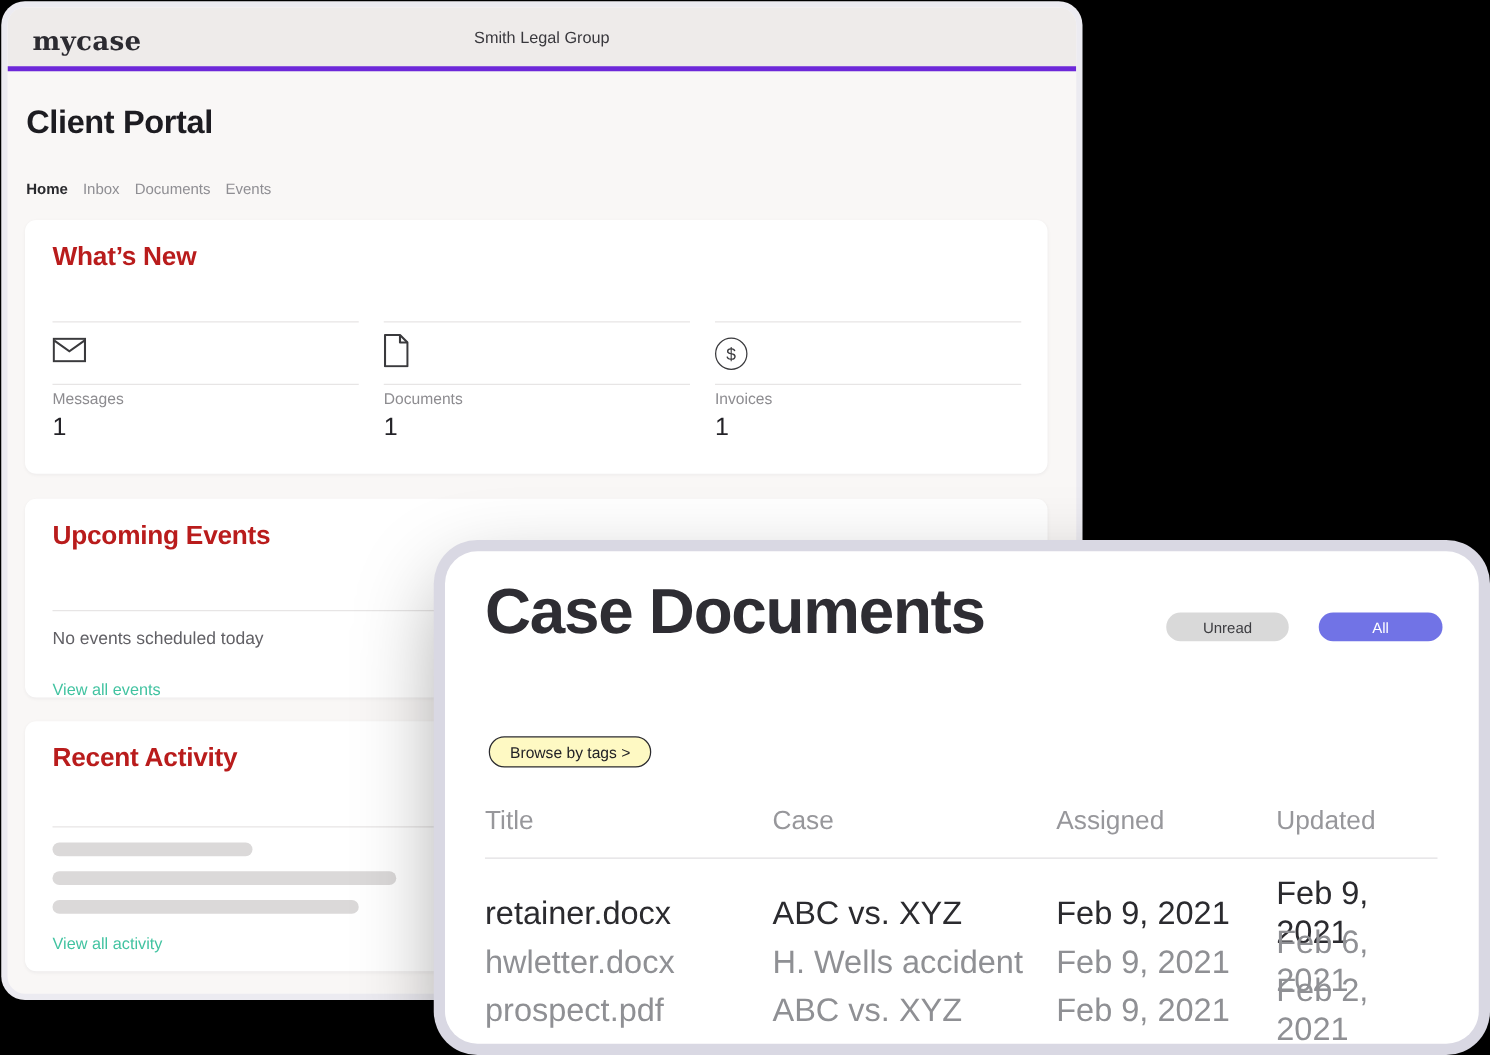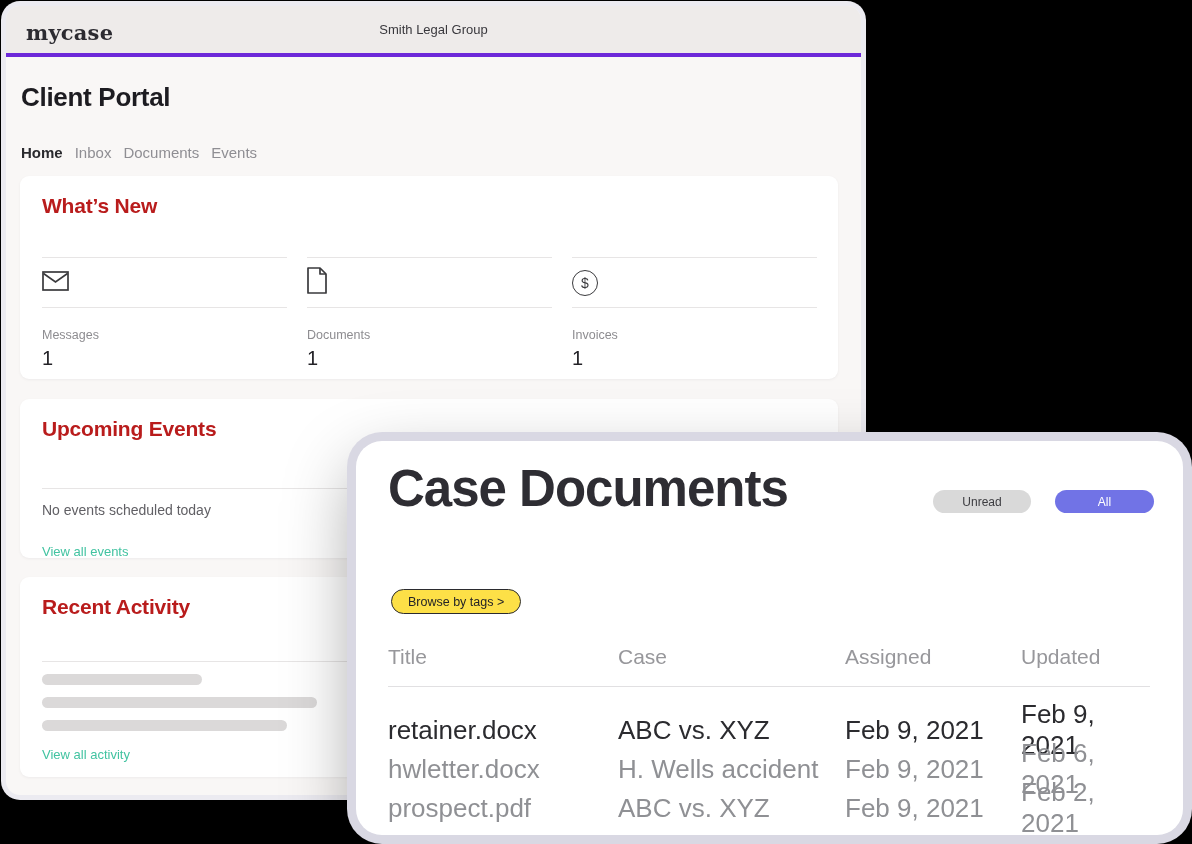--- a/index.html
+++ b/index.html
@@ -23,36 +23,36 @@
     position:absolute; left:20px; top:14px;
     font-family:"DejaVu Serif", serif; font-size:21px; font-weight:600;
     color:#2c2b31; letter-spacing:0.2px;
   }
   .firm { width:100%; text-align:center; font-size:13px; color:#39383d; }
   .portal-title {
     position:absolute; left:15px; top:76px;
     font-size:26px; font-weight:700; color:#1d1c21; letter-spacing:-0.3px;
   }
   .portal-nav { position:absolute; left:15px; top:138px; display:flex; gap:12px; }
-  .portal-nav a { font-size:15px; color:#8f8e93; text-decoration:none; cursor:pointer; }
+  .portal-nav a { font-size:12px; color:#8f8e93; text-decoration:none; cursor:pointer; }
   .portal-nav a.active { color:#2a2a2e; font-weight:700; }
 
   .card {
     position:absolute; left:14px; width:818px; background:#fff;
     border-radius:9px; box-shadow:0 1px 3px rgba(20,20,30,0.05);
     padding:18px 21px 0 22px;
   }
   .card h2 { font-size:21px; font-weight:700; color:#b91c1c; letter-spacing:-0.2px; }
 
   .card-whats-new { top:170px; height:203px; }
   .stats { position:absolute; left:22px; right:21px; top:81px;
            display:grid; grid-template-columns:1fr 1fr 1fr; column-gap:20px; }
   .stat { border-top:1px solid #e7e5e5; }
   .stat .icon-row { height:50px; display:flex; align-items:center; border-bottom:1px solid #e7e5e5; }
-  .stat .label { font-size:12.5px; color:#8d8c90; margin-top:20px; }
+  .stat .label { font-size:12.5px; color:#8d8c90; margin-top:4px; }
   .stat .count { font-size:20px; color:#242328; font-weight:500; margin-top:5px; }
   .dollar-circle {
     width:26px; height:26px; border:1.7px solid #3a3a3d; border-radius:50%;
     display:flex; align-items:center; justify-content:center;
     font-size:14px; color:#3a3a3d; font-weight:500;
   }
 
   .card-upcoming { top:393px; height:159px; }
   .card-activity { top:571px; height:200px; }
   .divider { border-top:1px solid #e7e5e5; margin-top:0; }
@@ -79,21 +79,21 @@
   .filters { position:absolute; right:29px; top:49px; display:flex; gap:24px; }
   .pill {
     height:23px; border:none; border-radius:12px; font-size:12px;
     font-family:"Liberation Sans", sans-serif; cursor:pointer;
     display:flex; align-items:center; justify-content:center;
   }
   .pill-unread { width:98px; background:#d9d9d9; color:#3c3c40; }
   .pill-all { width:99px; background:#7173e6; color:#ffffff; }
   .browse-btn {
     position:absolute; left:35px; top:148px; height:25px; padding:0 16px;
-    background:#fde047; border:1.5px solid #2b2b2f; border-radius:13px;
+    background:#fef9c3; border:1.5px solid #2b2b2f; border-radius:13px;
     font-size:12.5px; color:#232327; font-family:"Liberation Sans", sans-serif;
     cursor:pointer; display:flex; align-items:center;
   }
   .doc-table { position:absolute; left:32px; top:204px; width:762px; }
   .t-row { display:grid; grid-template-columns:230px 227px 176px 1fr; align-items:center; }
   .t-head { height:34px; font-size:21px; color:#97979b; }
   .t-head > div { align-self:start; }
   .head-rule { border-top:1px solid #e1e0e2; margin-top:7px; }
   .t-body { padding-top:12px; }
   .t-body .t-row { height:39px; font-size:26px; color:#8f9094; cursor:pointer; }

